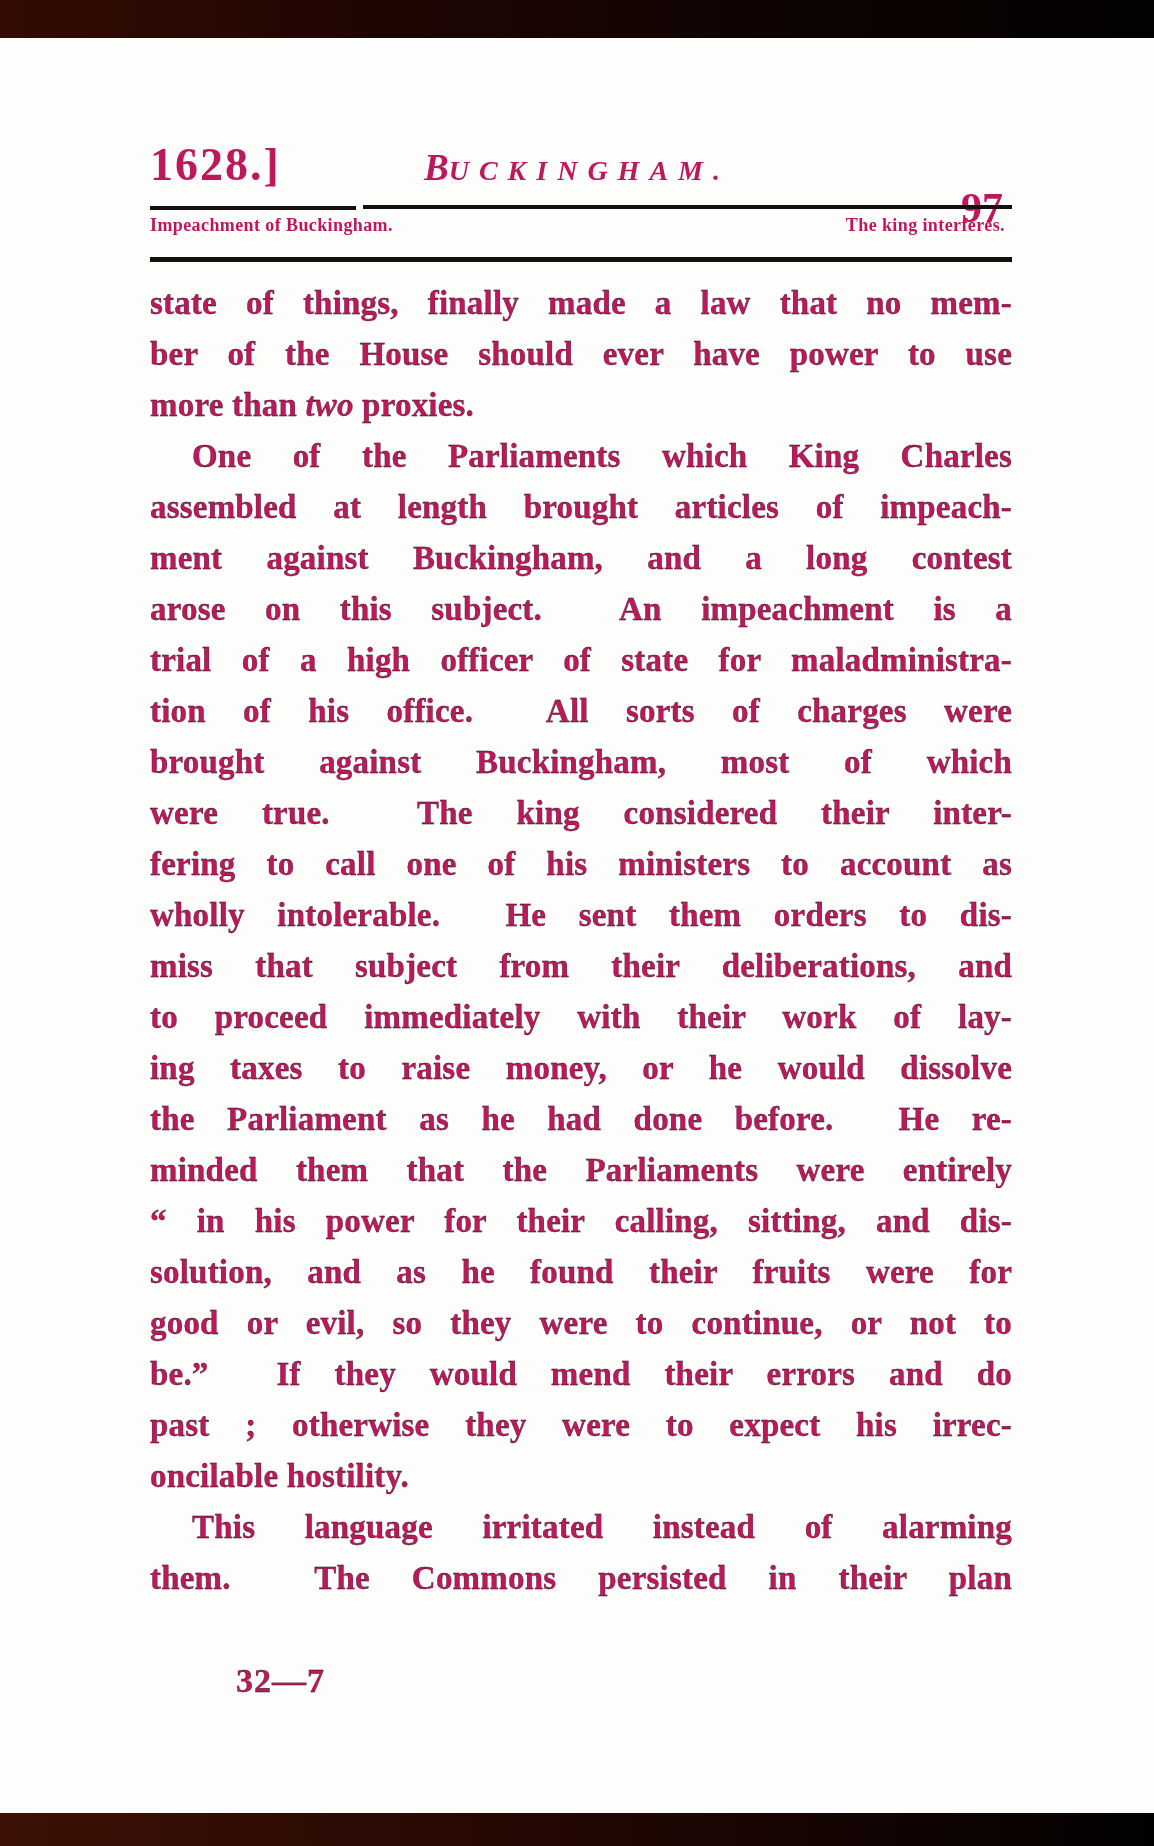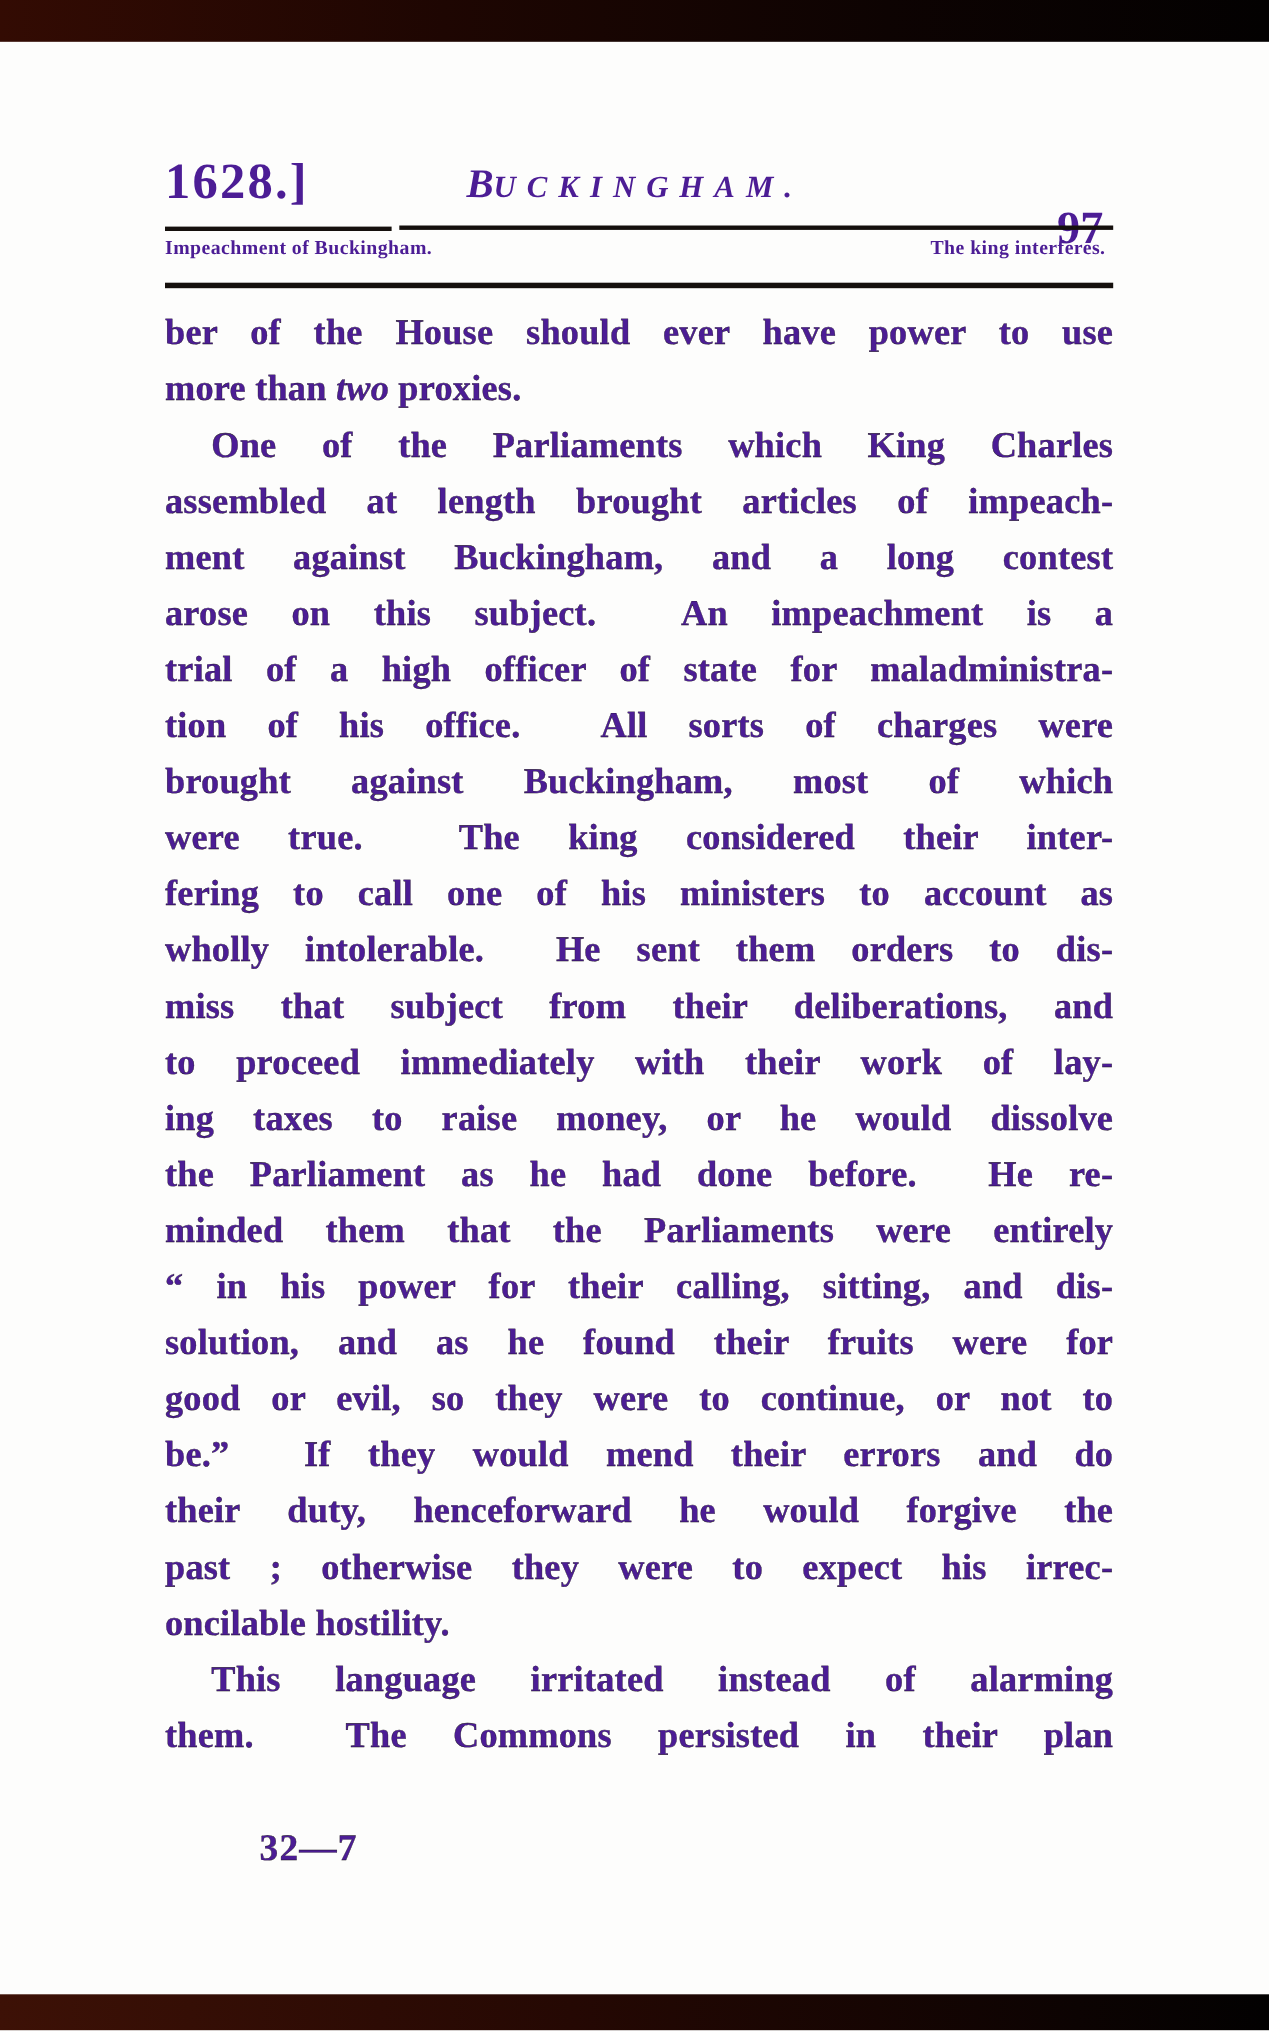--- a/index.html
+++ b/index.html
@@ -3,21 +3,21 @@
 <meta charset="utf-8">
 <style>
   html,body{margin:0;padding:0;background:#e9e9e9;}
   .page{
     position:relative;
     width:1154px;height:1846px;
     margin:0 auto;
     background:#fdfdfc;
     overflow:hidden;
     font-family:"Liberation Serif","DejaVu Serif",serif;
-    color:#4c1d95;
+    color:#be185d;
   }
   
   .scan-bar{position:absolute;left:0;width:1154px;}
   .scan-bar.top{top:0;height:38px;background:linear-gradient(90deg,#330b03 0%,#1e0602 35%,#0d0302 70%,#030101 100%);}
   .scan-bar.bottom{bottom:0;height:33px;background:linear-gradient(90deg,#3d1106 0%,#250803 45%,#0c0302 85%,#020101 100%);}
 
   
   .year{position:absolute;left:150px;top:138px;font-size:46px;font-weight:bold;letter-spacing:2px;}
   .head-title{position:absolute;left:0;top:146px;width:100%;text-align:center;font-weight:bold;white-space:nowrap;font-style:italic;}
   .head-title .t-init{font-size:37px;}
@@ -67,20 +67,21 @@
 
   <div class="rule r1a"></div>
   <div class="rule r1b"></div>
 
   <div class="rh left">Impeachment of Buckingham.</div>
   <div class="rh right">The king interferes.</div>
 
   <div class="rule r2"></div>
 
   <div class="body-text">
+    <div class="line">state of things, finally made a law that no mem-</div>
     <div class="line">ber of the House should ever have power to use</div>
     <div class="line noj"><span>more than </span><span class="it">two</span><span> proxies.</span></div>
     <div class="line indent">One of the Parliaments which King Charles</div>
     <div class="line">assembled at length brought articles of impeach-</div>
     <div class="line">ment against Buckingham, and a long contest</div>
     <div class="line">arose on this subject.&nbsp; An impeachment is a</div>
     <div class="line">trial of a high officer of state for maladministra-</div>
     <div class="line">tion of his office.&nbsp; All sorts of charges were</div>
     <div class="line">brought against Buckingham, most of which</div>
     <div class="line">were true.&nbsp; The king considered their inter-</div>
@@ -88,21 +89,20 @@
     <div class="line">wholly intolerable.&nbsp; He sent them orders to dis-</div>
     <div class="line">miss that subject from their deliberations, and</div>
     <div class="line">to proceed immediately with their work of lay-</div>
     <div class="line">ing taxes to raise money, or he would dissolve</div>
     <div class="line">the Parliament as he had done before.&nbsp; He re-</div>
     <div class="line">minded them that the Parliaments were entirely</div>
     <div class="line">“ in his power for their calling, sitting, and dis-</div>
     <div class="line">solution, and as he found their fruits were for</div>
     <div class="line">good or evil, so they were to continue, or not to</div>
     <div class="line">be.”&nbsp; If they would mend their errors and do</div>
-    <div class="line">their duty, henceforward he would forgive the</div>
     <div class="line">past ; otherwise they were to expect his irrec-</div>
     <div class="line noj">oncilable hostility.</div>
     <div class="line indent">This language irritated instead of alarming</div>
     <div class="line">them.&nbsp; The Commons persisted in their plan</div>
   </div>
 
   <div class="sig">32—7</div>
 
   <div class="scan-bar bottom"></div>
 

